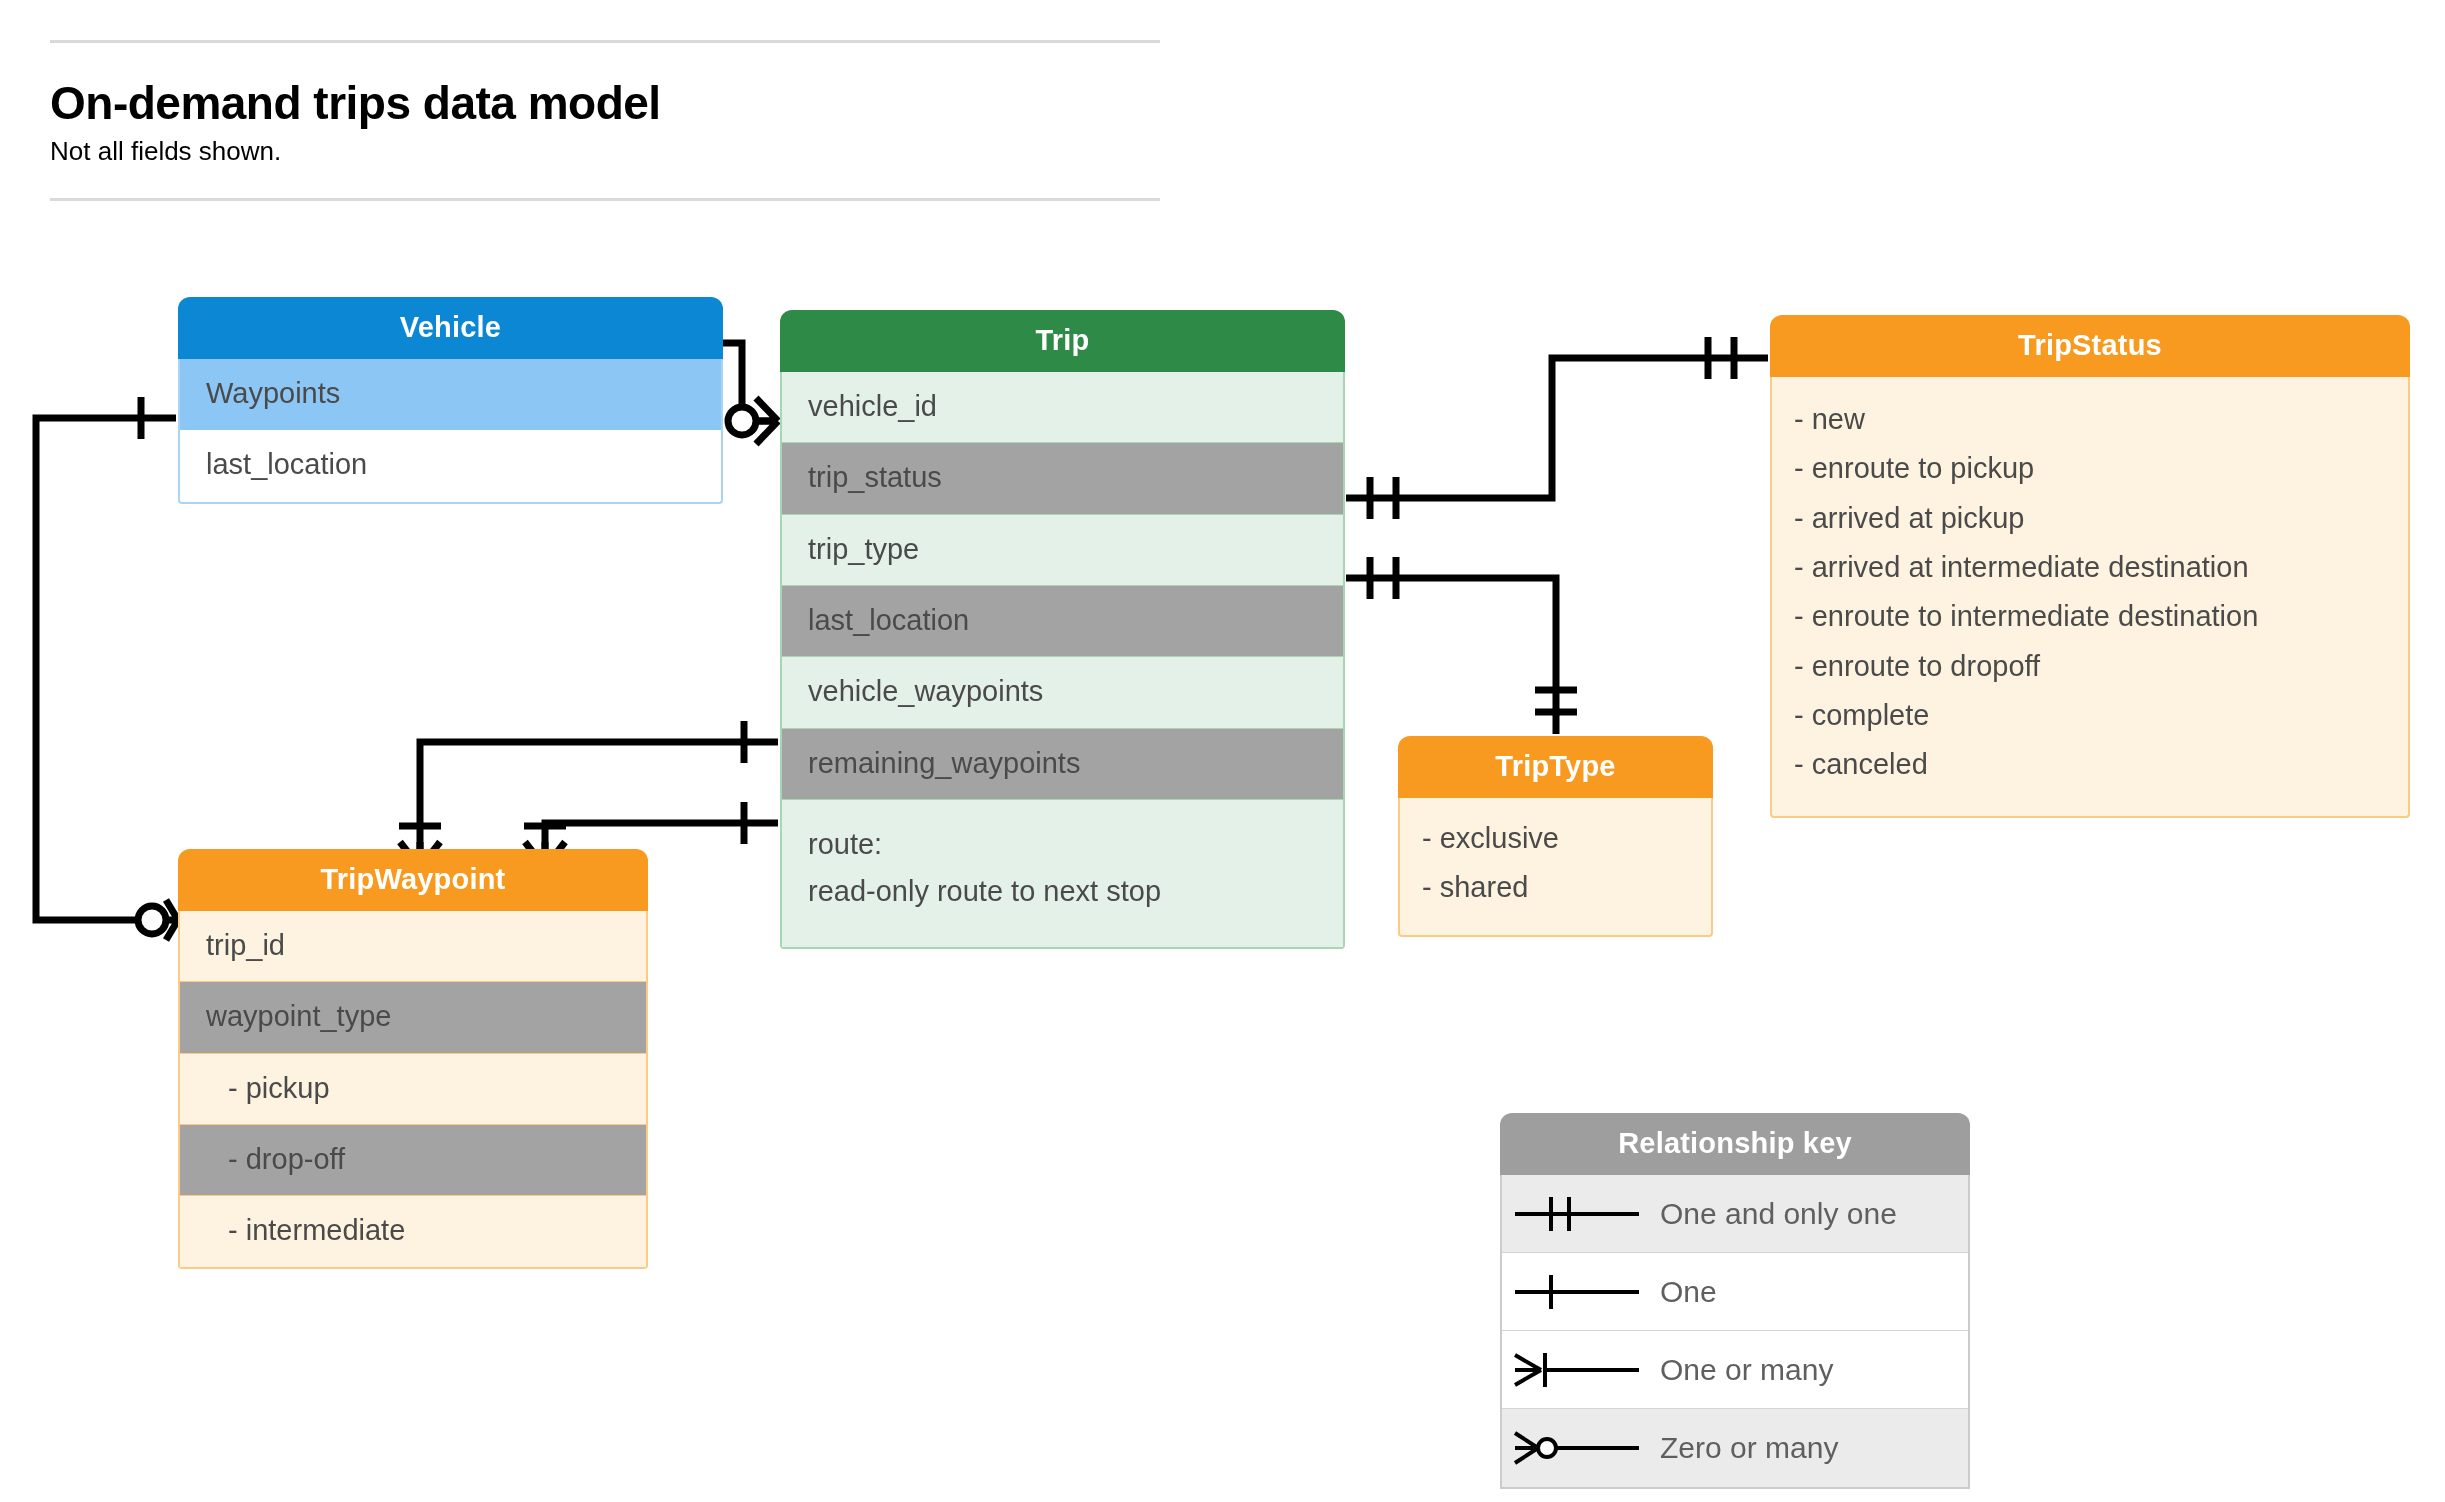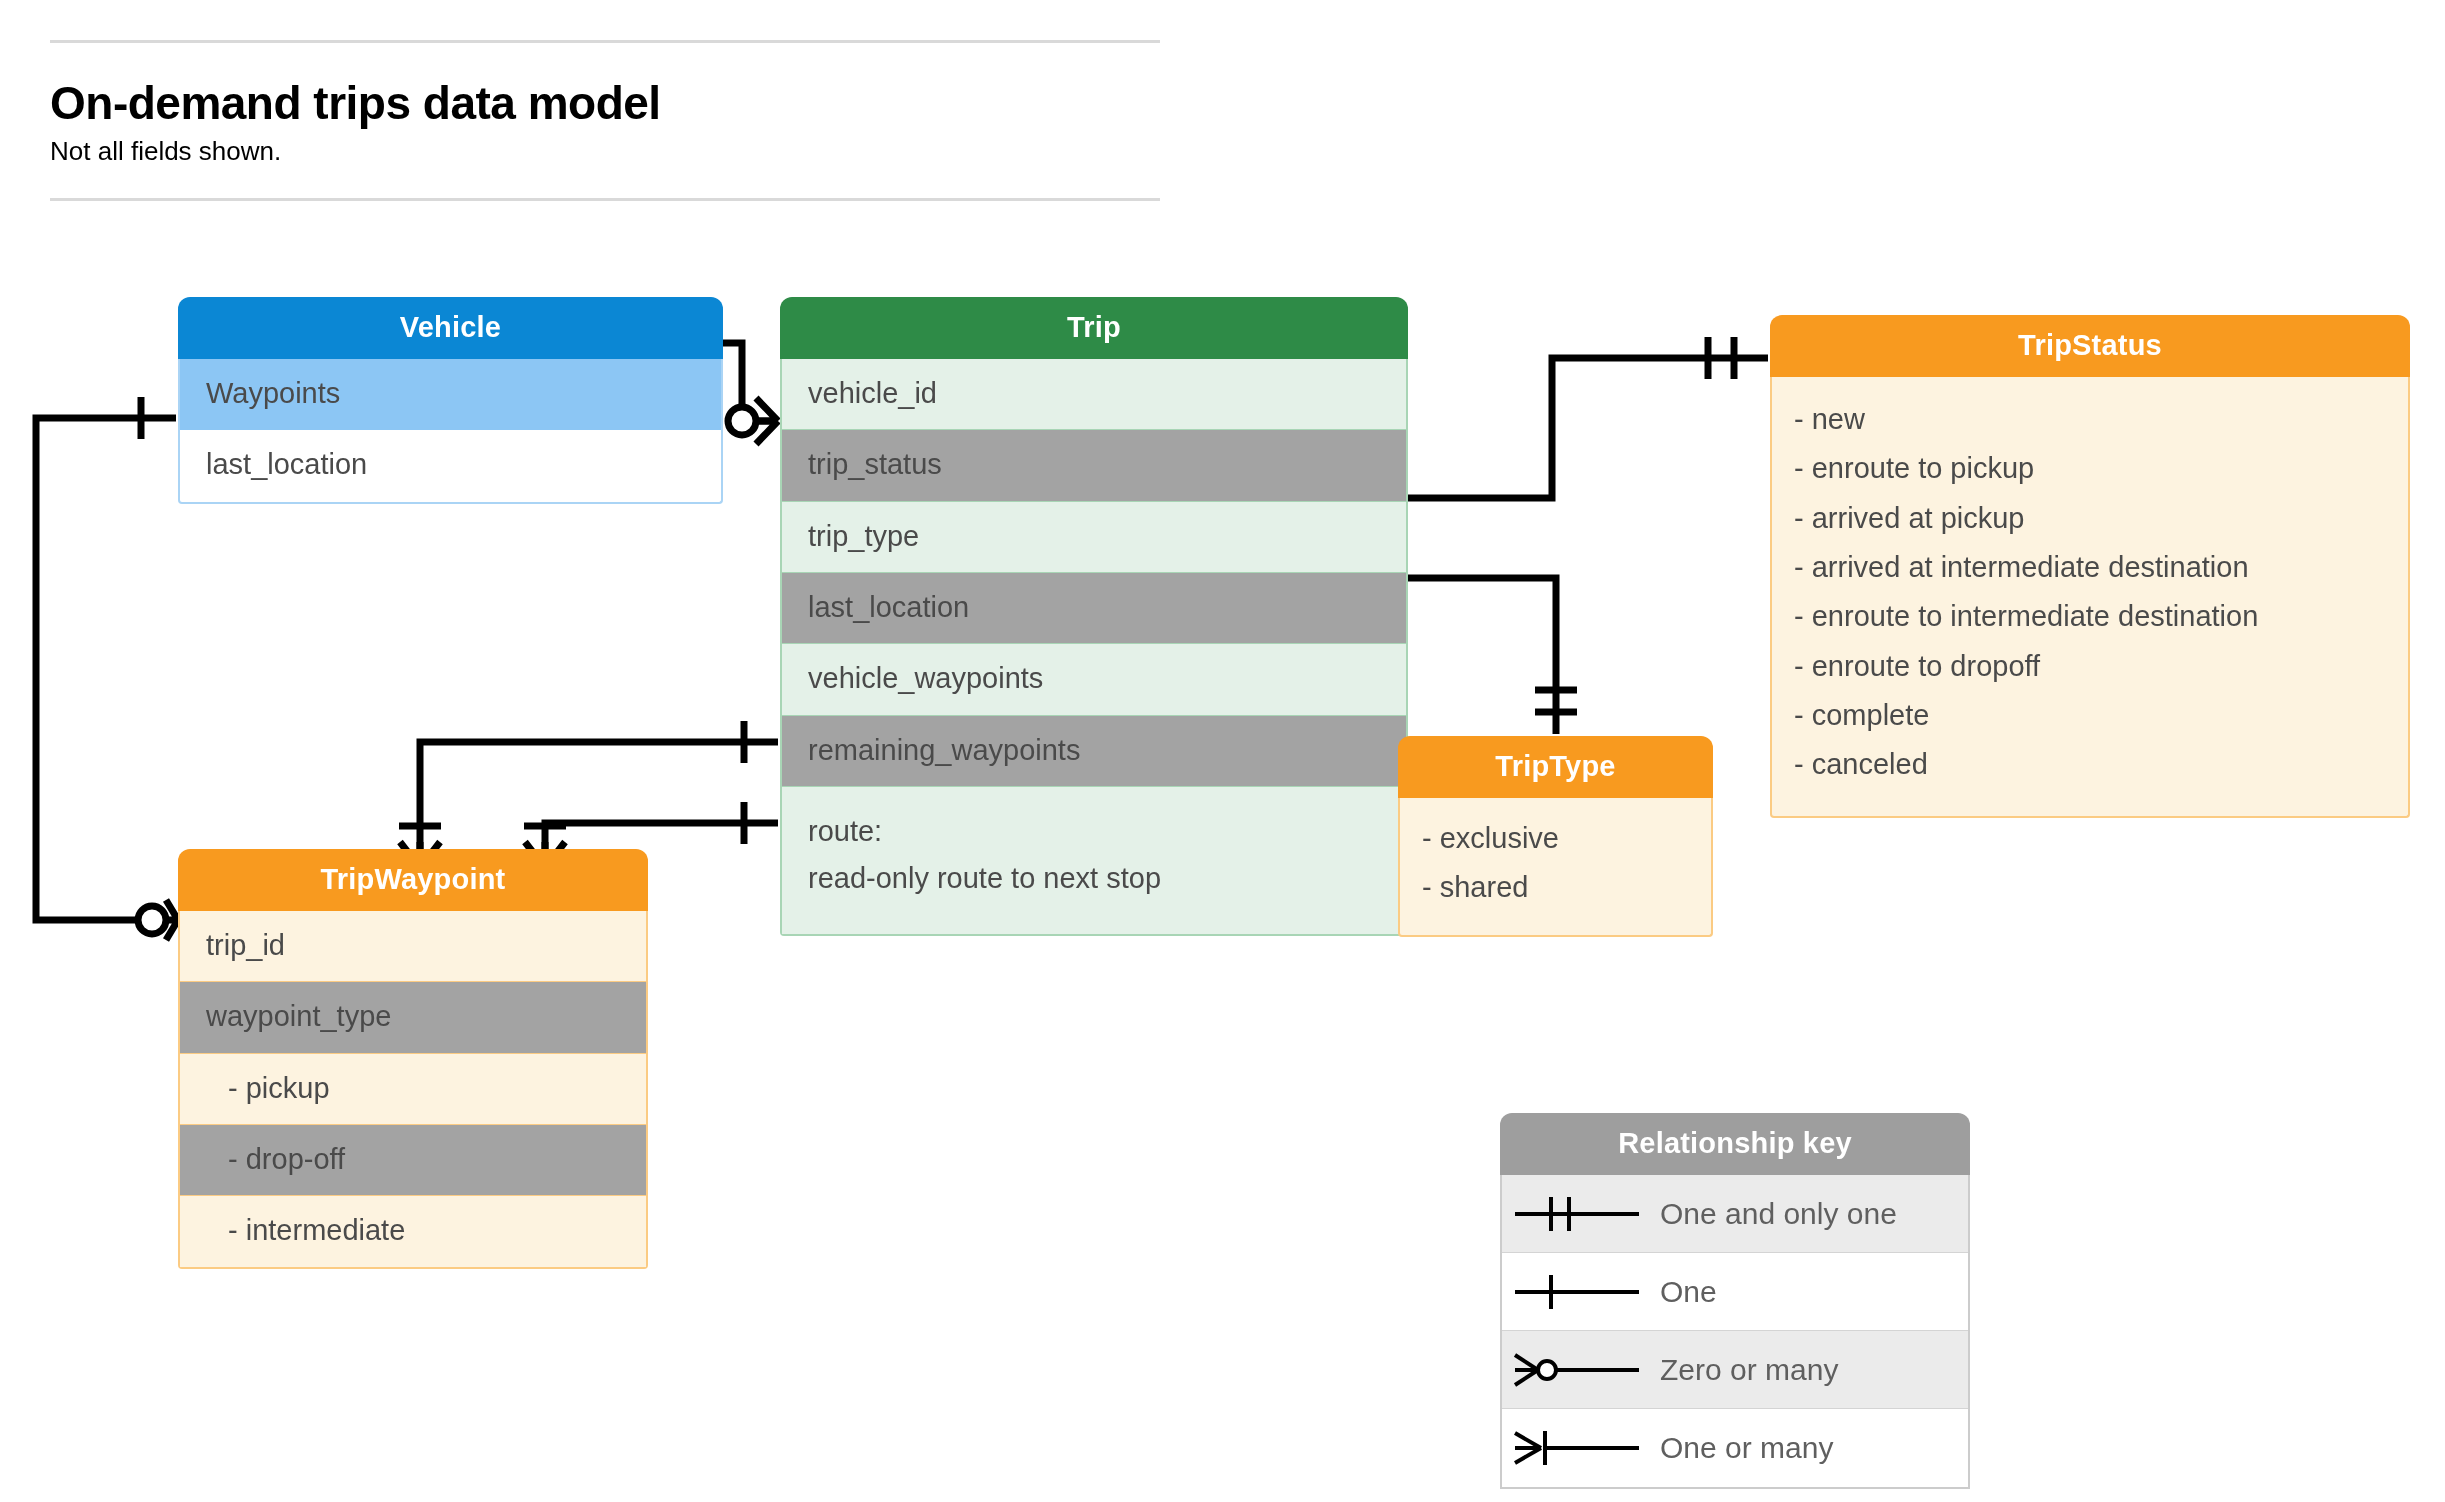--- a/index.html
+++ b/index.html
@@ -92,21 +92,21 @@
   }
 
   
   #entity-vehicle { left: 178px; top: 297px; width: 545px; }
   #entity-vehicle .entity-header { background: #0B87D4; }
   #entity-vehicle .entity-body { border-color: #aad4f5; background: #ffffff; }
   #entity-vehicle .row.alt { background: #8CC6F4; }
   #entity-vehicle .row { border-bottom: 1px solid transparent; }
 
   
-  #entity-trip { left: 780px; top: 297px; width: 628px; }
+  #entity-trip { left: 780px; top: 310px; width: 565px; }
   #entity-trip .entity-header { background: #2E8B47; }
   #entity-trip .entity-body { border-color: #a8d5b5; background: #a3a3a3; }
   #entity-trip .row.alt { background: #E4F1E8; }
   #entity-trip .row { border-bottom: 1px solid #a8d5b5; }
   #entity-trip .row:last-child { border-bottom: none; }
   #entity-trip .row.tall { padding-top: 28px; padding-bottom: 38px; }
 
   
   #entity-tripwaypoint { left: 178px; top: 849px; width: 470px; }
   #entity-tripwaypoint .entity-header { background: #F89A1F; }
@@ -311,48 +311,48 @@
       <div class="legend-row">
         <div class="legend-symbol">
           <svg width="140" height="50" viewBox="0 0 140 50">
             <g stroke="#000000" stroke-width="4" fill="none">
               <line x1="8" y1="25" x2="132" y2="25"></line>
               <line x1="44" y1="8" x2="44" y2="42"></line>
             </g>
           </svg>
         </div>
         <div class="legend-label">One</div>
+      </div>
+
+      <div class="legend-row">
+        <div class="legend-symbol">
+          <svg width="140" height="50" viewBox="0 0 140 50">
+            <g stroke="#000000" stroke-width="4" fill="none">
+              <line x1="38" y1="25" x2="132" y2="25"></line>
+              <line x1="38" y1="8" x2="38" y2="42"></line>
+              <line x1="34" y1="25" x2="8" y2="10"></line>
+              <line x1="34" y1="25" x2="8" y2="40"></line>
+              <line x1="34" y1="25" x2="8" y2="25"></line>
+            </g>
+          </svg>
+        </div>
+        <div class="legend-label">One or many</div>
       </div>
 
       <div class="legend-row shade">
         <div class="legend-symbol">
           <svg width="140" height="50" viewBox="0 0 140 50">
             <g stroke="#000000" stroke-width="4" fill="none">
               <line x1="46" y1="25" x2="132" y2="25"></line>
               <circle cx="40" cy="25" r="9" fill="#ffffff"></circle>
               <line x1="31" y1="25" x2="8" y2="10"></line>
               <line x1="31" y1="25" x2="8" y2="40"></line>
               <line x1="31" y1="25" x2="8" y2="25"></line>
             </g>
           </svg>
         </div>
         <div class="legend-label">Zero or many</div>
       </div>
 
-      <div class="legend-row">
-        <div class="legend-symbol">
-          <svg width="140" height="50" viewBox="0 0 140 50">
-            <g stroke="#000000" stroke-width="4" fill="none">
-              <line x1="38" y1="25" x2="132" y2="25"></line>
-              <line x1="38" y1="8" x2="38" y2="42"></line>
-              <line x1="34" y1="25" x2="8" y2="10"></line>
-              <line x1="34" y1="25" x2="8" y2="40"></line>
-              <line x1="34" y1="25" x2="8" y2="25"></line>
-            </g>
-          </svg>
-        </div>
-        <div class="legend-label">One or many</div>
-      </div>
-
     </div>
   </div>
 
 </div>
 
 </body></html>

